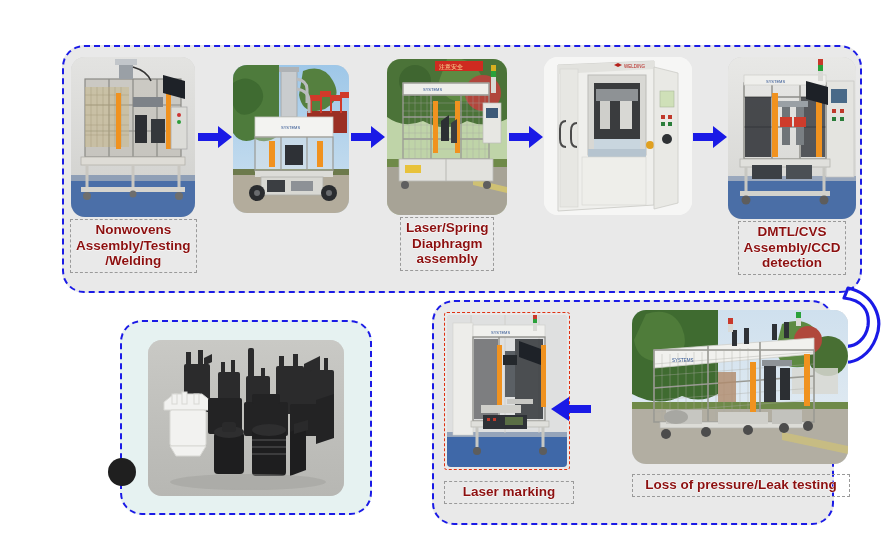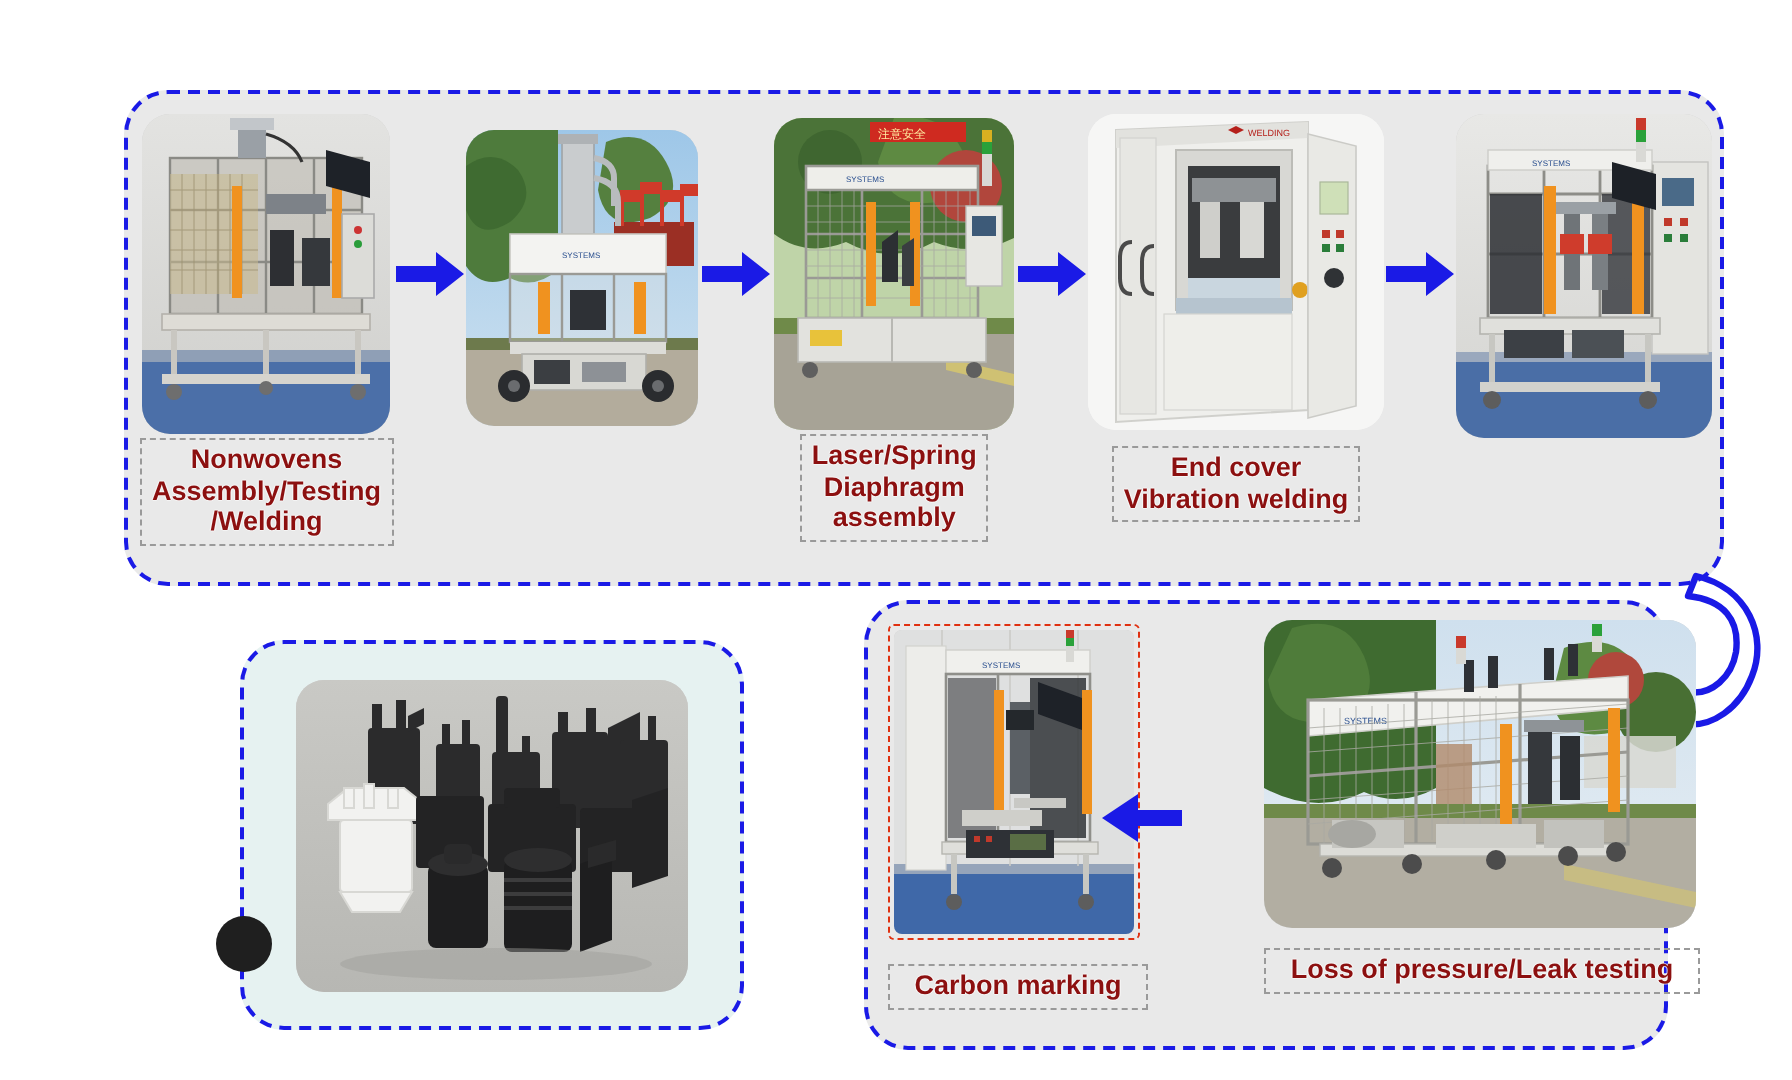--- a/index.html
+++ b/index.html
@@ -389,22 +389,20 @@
               <rect x="124" y="65" width="4" height="4"></rect>
             </g>
           <circle cx="123" cy="82" r="5" fill="#2f3235"></circle>
 
           <g fill="#b5201b">
               <path d="M70 8 l4 -2 4 2 -4 2 z"></path>
             </g>
           <text x="80" y="11" font-family="Liberation Sans, sans-serif" font-size="4.5" fill="#b5201b">WELDING</text>
         </svg>
       </span>
-      <div class="caption" style="margin-top:8px;">End cover
-Vibration welding</div>
     </div>
 
     <div class="arrow" style="width:36px;height:160px;">
       <svg width="34" height="22" viewBox="0 0 34 22">
         <path d="M0 7 h20 v-7 l14 11 -14 11 v-7 h-20 z" fill="#1a1ae6"></path>
       </svg>
     </div>
 
     <div class="stage-cell" style="width:130px;">
       <span class="photo" style="width:128px;height:162px;">
@@ -465,20 +463,23 @@
             <line x1="18" y1="110" x2="18" y2="138"></line>
             <line x1="96" y1="110" x2="96" y2="138"></line>
           </g>
           <rect x="12" y="134" width="90" height="5" fill="#d2d2cd"></rect>
           <g fill="#5d5d5d">
             <circle cx="18" cy="143" r="4.5"></circle>
               <circle cx="96" cy="143" r="4.5"></circle>
           </g>
         </svg>
       </span>
+      <div class="caption">DMTL/CVS
+Assembly/CCD
+detection</div>
     </div>
 
   </div>
 
   <div id="turn-arrow">
     <svg width="64" height="92" viewBox="0 0 64 92">
       <path d="M22 8
                C 48 14, 58 38, 50 58
                C 44 74, 30 84, 16 82
                L 16 90
@@ -545,21 +546,21 @@
             <line x1="30" y1="112" x2="30" y2="132"></line>
             <line x1="96" y1="112" x2="96" y2="132"></line>
           </g>
           <g fill="#5d5d5d">
             <circle cx="30" cy="136" r="4"></circle>
               <circle cx="96" cy="136" r="4"></circle>
           </g>
         </svg>
       </span>
     </span>
-    <div class="caption" style="margin-top:10px;">Carbon marking</div>
+    <div class="caption" style="margin-top:10px;">Laser marking</div>
   </div>
 
   <div id="bottom-arrow" class="arrow">
     <svg width="40" height="24" viewBox="0 0 40 24">
       <path d="M40 8 h-22 v-8 l-18 12 18 12 v-8 h22 z" fill="#1a1ae6"></path>
     </svg>
   </div>
 
   <div id="leak-cell" style="width:218px;">
     <span class="photo" style="width:216px;height:154px;">

